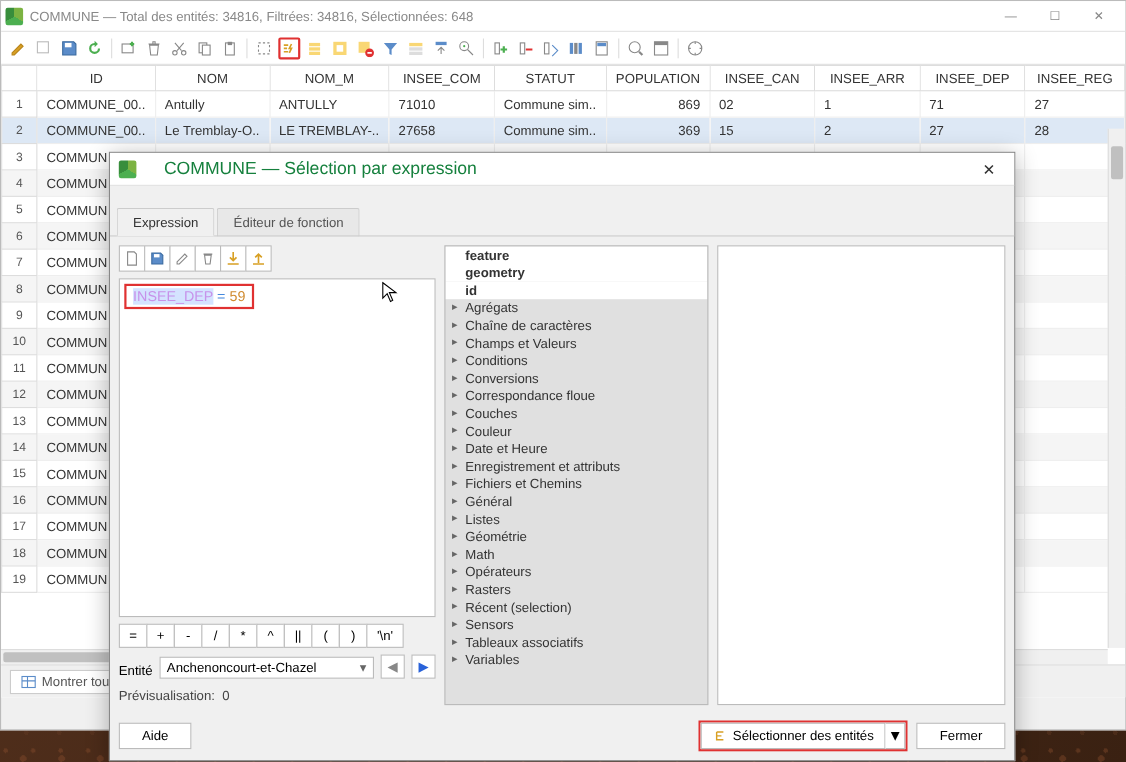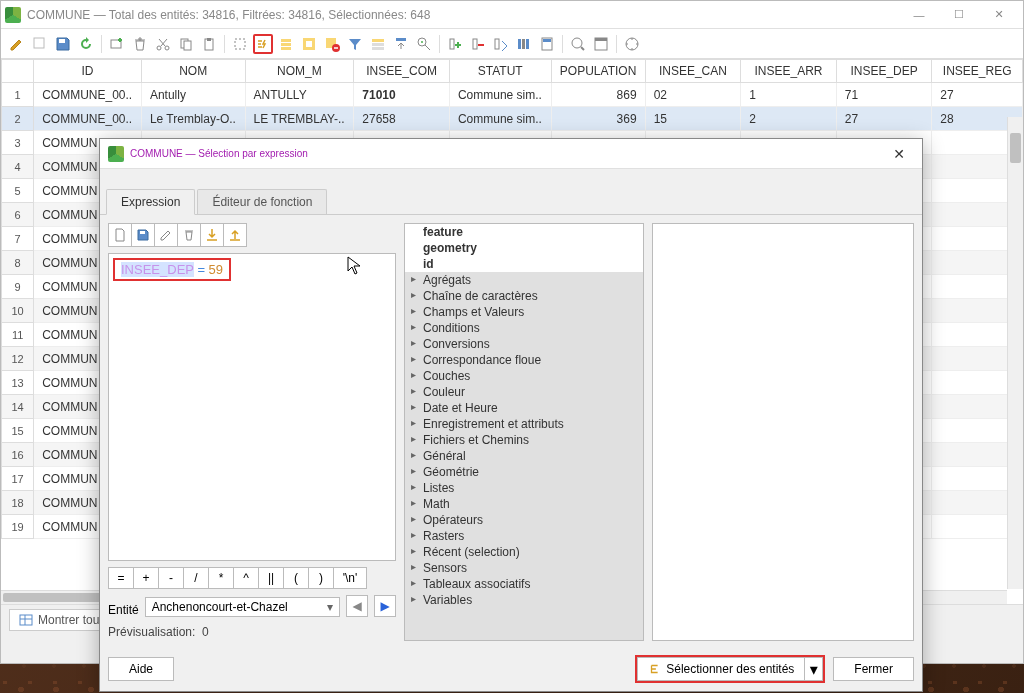--- a/index.html
+++ b/index.html
@@ -28,21 +28,21 @@
 .grid tr.alt td { background: #f5f5f5; }
 .grid tr.sel td { background: #dde8f5; }
 
 .status-row { position: absolute; bottom: 0; left: 0; right: 0; height: 30px; background: #f0f0f0; border-top: 1px solid #ddd; display: flex; align-items: center; padding: 0 8px; font-size: 12px; color: #555; }
 .status-row .btn { background: #fff; border: 1px solid #ccc; padding: 2px 8px; display: flex; align-items: center; gap: 4px; }
 
 
 .dialog { position: absolute; left: 99px; top: 138px; width: 824px; height: 554px; background: #f0f0f0; border: 1px solid #888; box-shadow: 0 4px 20px rgba(0,0,0,0.3); display: flex; flex-direction: column; }
 .dlg-title { height: 30px; background: #fff; display: flex; align-items: center; padding: 0 8px; border-bottom: 1px solid #e0e0e0; }
 .dlg-title .q-icon { width: 16px; height: 16px; margin-right: 6px; background: conic-gradient(#7cb342 0deg 120deg, #4caf50 120deg 240deg, #388e3c 240deg 360deg); border-radius: 2px; }
-.dlg-title-text { font-size: 10px; color: #a21caf; flex: 1; }
+.dlg-title-text { font-size: 16px; color: #15803d; flex: 1; margin-left: 19px; }
 .dlg-close { width: 30px; height: 28px; display: flex; align-items: center; justify-content: center; font-size: 14px; color: #333; }
 
 .tabs { display: flex; background: #f0f0f0; padding: 20px 6px 0 6px; }
 .tab { padding: 5px 14px; font-size: 12px; border: 1px solid #ccc; border-bottom: none; background: #e8e8e8; color: #555; border-radius: 2px 2px 0 0; margin-right: 2px; }
 .tab.active { background: #f0f0f0; border-bottom: 1px solid #f0f0f0; color: #333; position: relative; z-index: 1; }
 .tab-underline { border-top: 1px solid #ccc; margin-top: -1px; }
 
 .dlg-body { flex: 1; display: flex; padding: 8px; gap: 8px; }
 .left-pane { width: 288px; display: flex; flex-direction: column; gap: 6px; }
 .mini-toolbar { display: flex; gap: 0; }
@@ -286,21 +286,21 @@
             <th>INSEE_DEP</th>
             <th>INSEE_REG</th>
           </tr>
         </thead>
       <tbody id="grid-body">
           <tr>
             <td class="rownum">1</td>
             <td style="width: 95px;">COMMUNE_00..</td>
             <td style="width: 95px;">Antully</td>
             <td style="width: 95px;">ANTULLY</td>
-            <td style="width: 95px; font-weight: bold;">71010</td>
+            <td style="width: 95px;">71010</td>
             <td style="width: 95px;">Commune sim..</td>
             <td style="width: 90px; text-align: right;">869</td>
             <td style="width: 95px;">02</td>
             <td style="width: 95px;">1</td>
             <td style="width: 95px;">71</td>
             <td style="width: 90px;">27</td>
           </tr>
           <tr class="sel">
             <td class="rownum">2</td>
             <td style="width: 95px;">COMMUNE_00..</td>
@@ -640,22 +640,22 @@
           <div class="tree-item cat">Champs et Valeurs</div>
           <div class="tree-item cat">Conditions</div>
           <div class="tree-item cat">Conversions</div>
           <div class="tree-item cat">Correspondance floue</div>
           <div class="tree-item cat">Couches</div>
           <div class="tree-item cat">Couleur</div>
           <div class="tree-item cat">Date et Heure</div>
           <div class="tree-item cat">Enregistrement et attributs</div>
           <div class="tree-item cat">Fichiers et Chemins</div>
           <div class="tree-item cat">Général</div>
+          <div class="tree-item cat">Listes</div>
           <div class="tree-item cat">Géométrie</div>
-          <div class="tree-item cat">Listes</div>
           <div class="tree-item cat">Math</div>
           <div class="tree-item cat">Opérateurs</div>
           <div class="tree-item cat">Rasters</div>
           <div class="tree-item cat">Récent (selection)</div>
           <div class="tree-item cat">Sensors</div>
           <div class="tree-item cat">Tableaux associatifs</div>
           <div class="tree-item cat">Variables</div>
         </div>
     </div>
 

